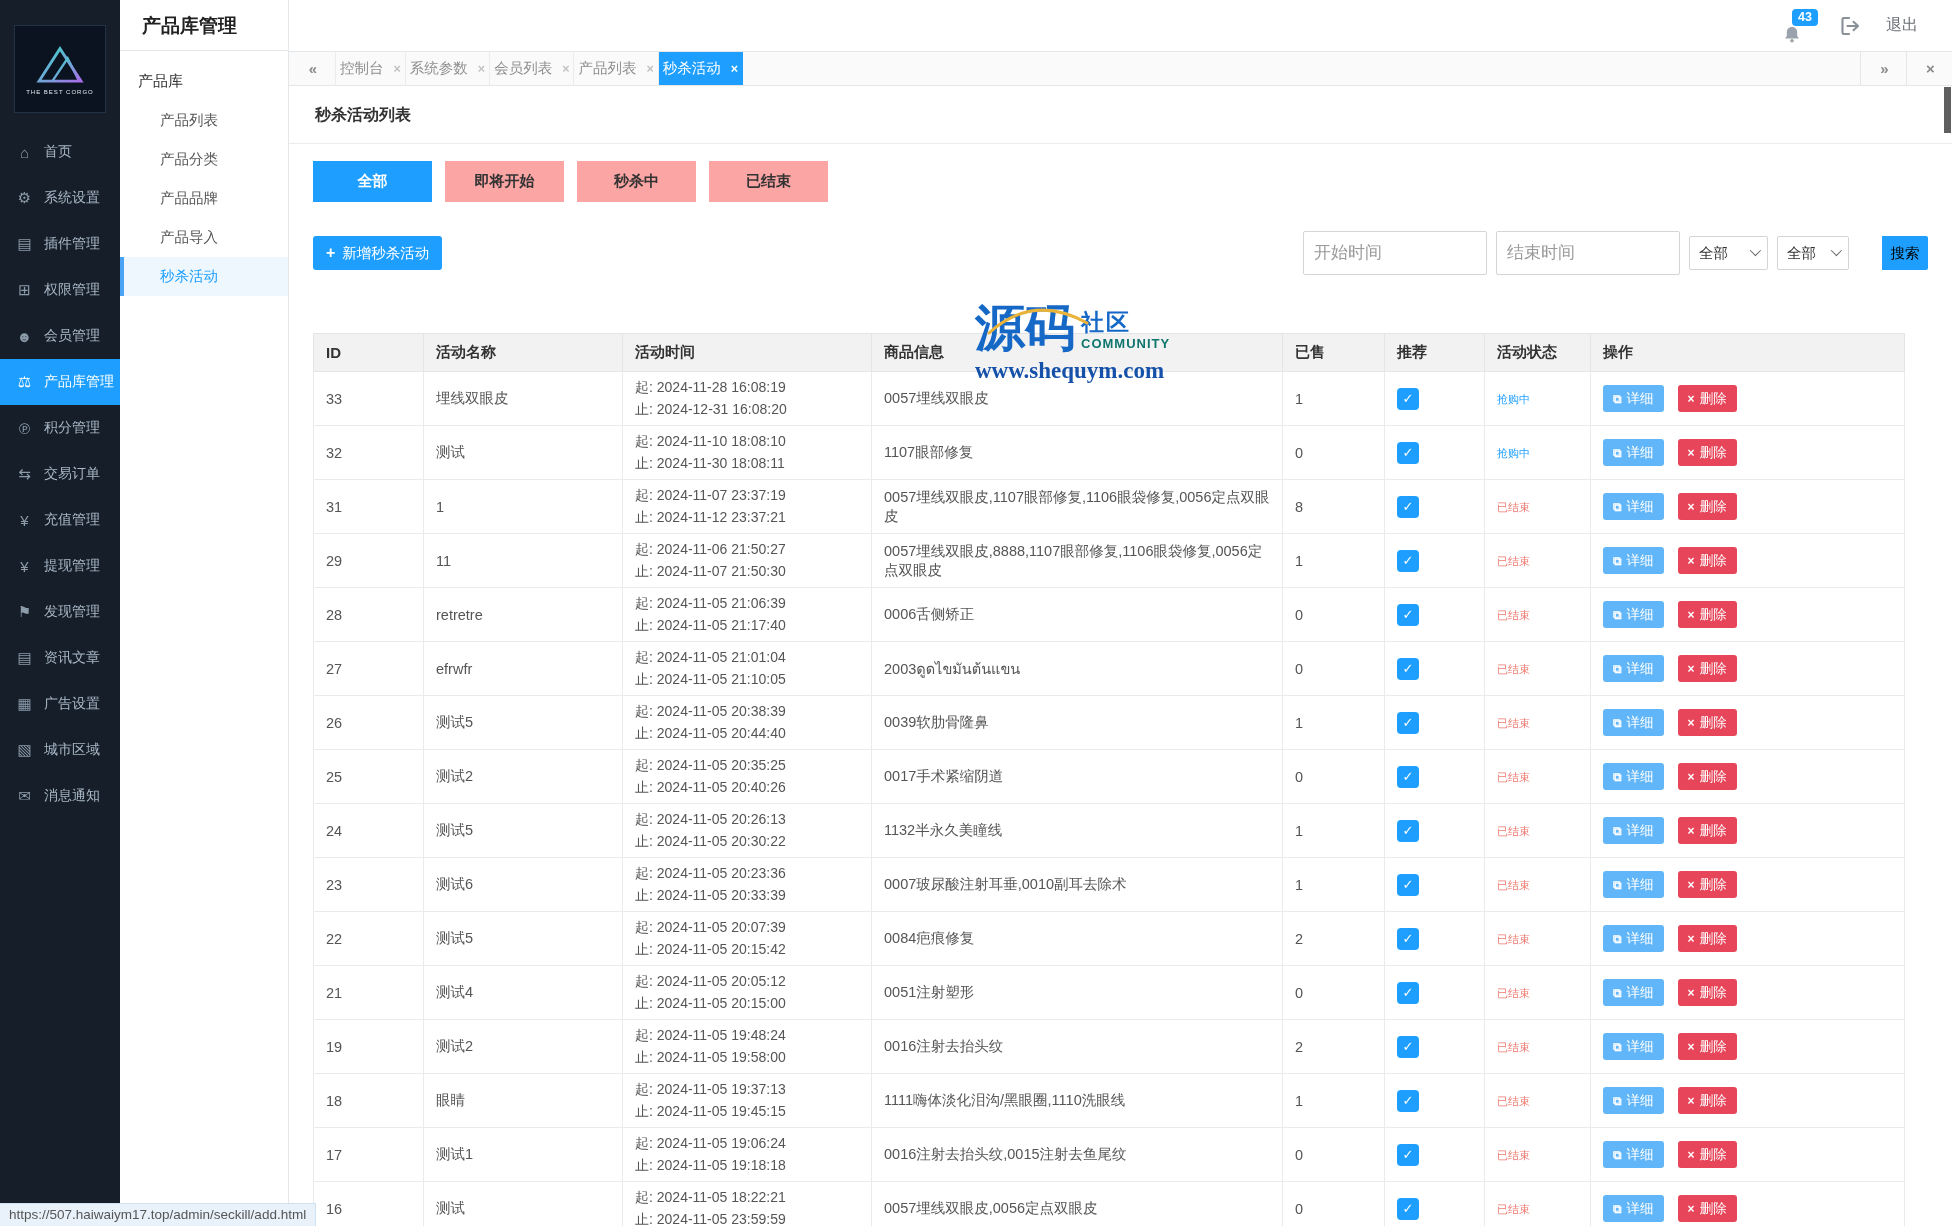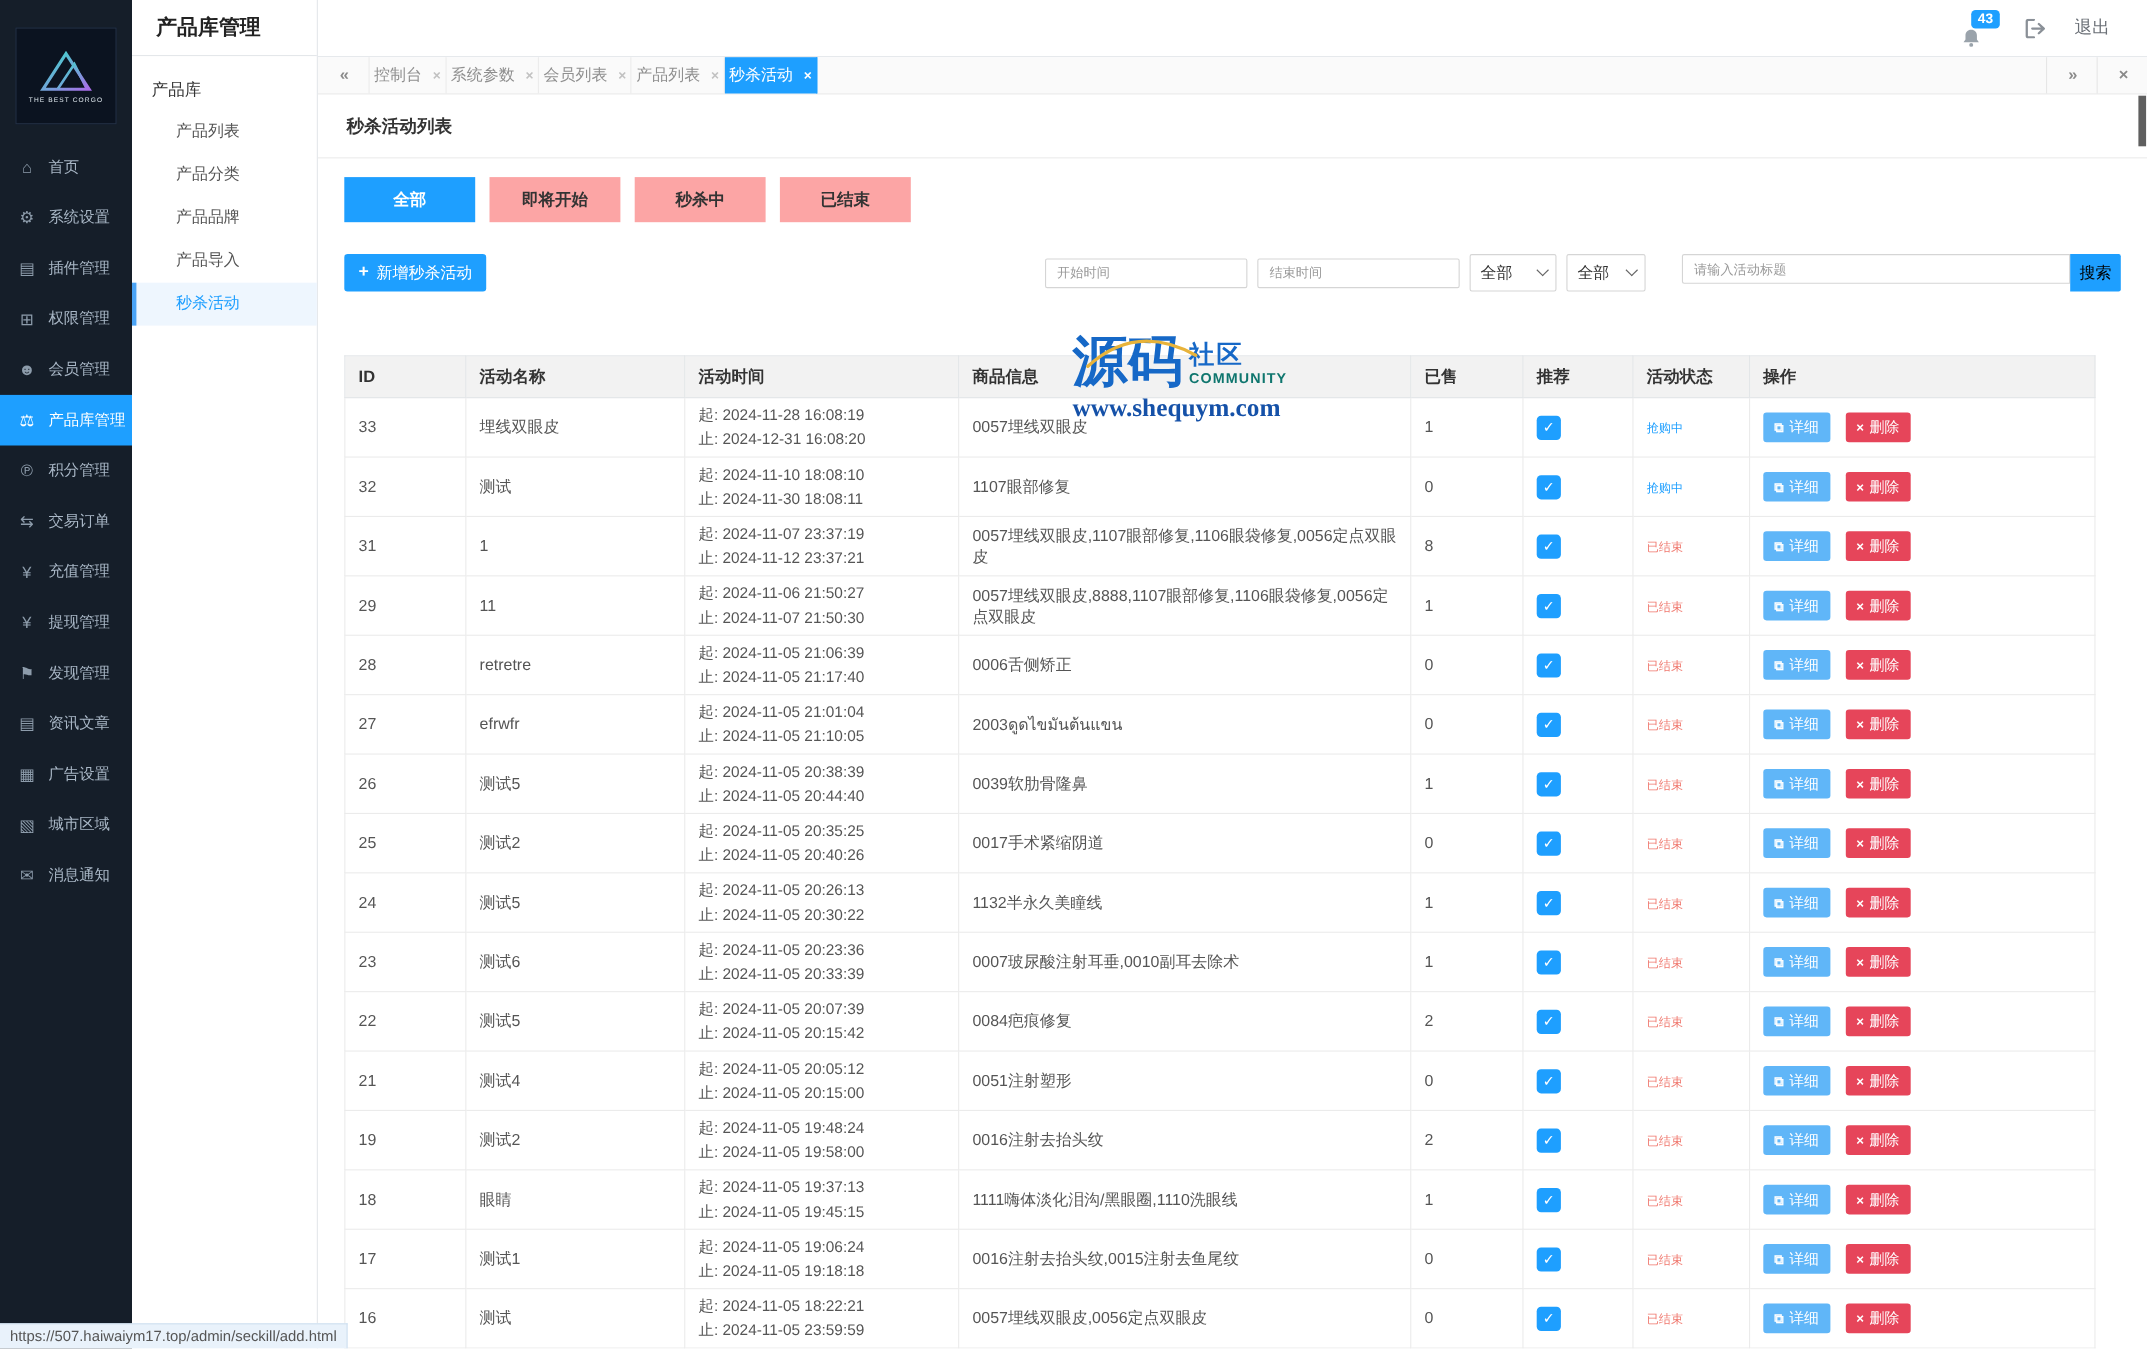--- a/index.html
+++ b/index.html
@@ -57,21 +57,21 @@
   .hr { height:1px; background:#ececec; margin:0 -24px; }
   .filter-tabs { margin-top:17px; display:flex; gap:13px; }
   .filter-tab { width:119px; height:41px; display:flex; align-items:center; justify-content:center;
                 background:#fca5a5; color:#333; font-size:15px; font-weight:600; cursor:pointer; }
   .filter-tab.active { background:#1e9fff; color:#fff; }
   .toolbar { margin-top:29px; display:flex; align-items:center; }
   .btn-add { height:34px; padding:0 13px; background:#1e9fff; color:#fff; border:none; border-radius:3px;
              font-size:14.5px; display:inline-flex; align-items:center; gap:7px; cursor:pointer; }
   .btn-add .plus { font-size:16px; font-weight:bold; }
   .toolbar-right { margin-left:auto; display:flex; align-items:center; gap:9px; }
-  .tb-input { height:27px; border:1px solid #d5d5d5; border-radius:2px; padding:0 10px; font-size:12px;
+  .tb-input { height:44px; border:1px solid #d5d5d5; border-radius:2px; padding:0 10px; font-size:17px;
               color:#333; outline:none; font-family:inherit; }
   .tb-input::placeholder { color:#9a9a9a; }
   .date-input { width:184px; }
   .select { height:34px; border:1px solid #d5d5d5; border-radius:2px; background:#fff; display:flex;
             align-items:center; justify-content:space-between; padding:0 9px; font-size:14.5px; color:#333;
             cursor:pointer; }
   .select.w1 { width:79px; } .select.w2 { width:72px; }
   .chev { width:8px; height:8px; border-right:1.6px solid #666; border-bottom:1.6px solid #666;
           transform:rotate(45deg) translateY(-2px); margin-top:-3px; }
   .search-wrap { display:flex; margin-left:24px; }
@@ -317,21 +317,20 @@
       <input class="tb-input date-input" placeholder="结束时间" style="">
       <div class="select w1">
         <span>全部</span>
         <span class="chev"></span>
       </div>
       <div class="select w2">
         <span>全部</span>
         <span class="chev"></span>
       </div>
       <div class="search-wrap">
-        <input class="tb-input search-input" placeholder="请输入活动标题" style="">
         <button class="btn-search">搜索</button>
       </div>
     </div>
   </div>
 
   <table>
     <colgroup>
       <col style="width:110px">
         <col style="width:199px">
         <col style="width:249px">

